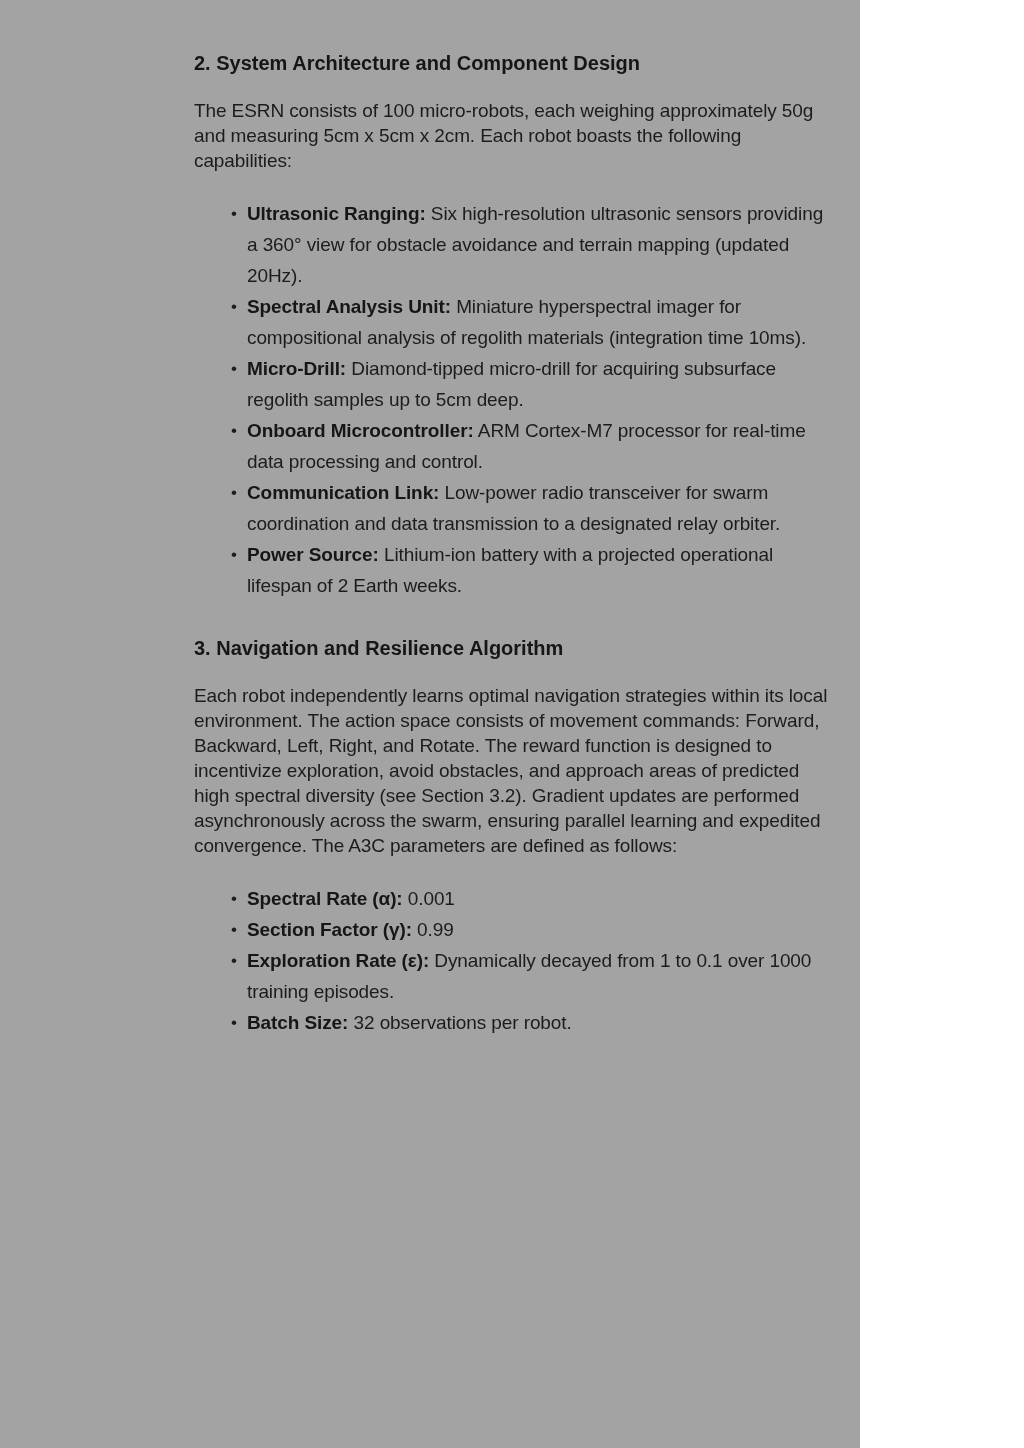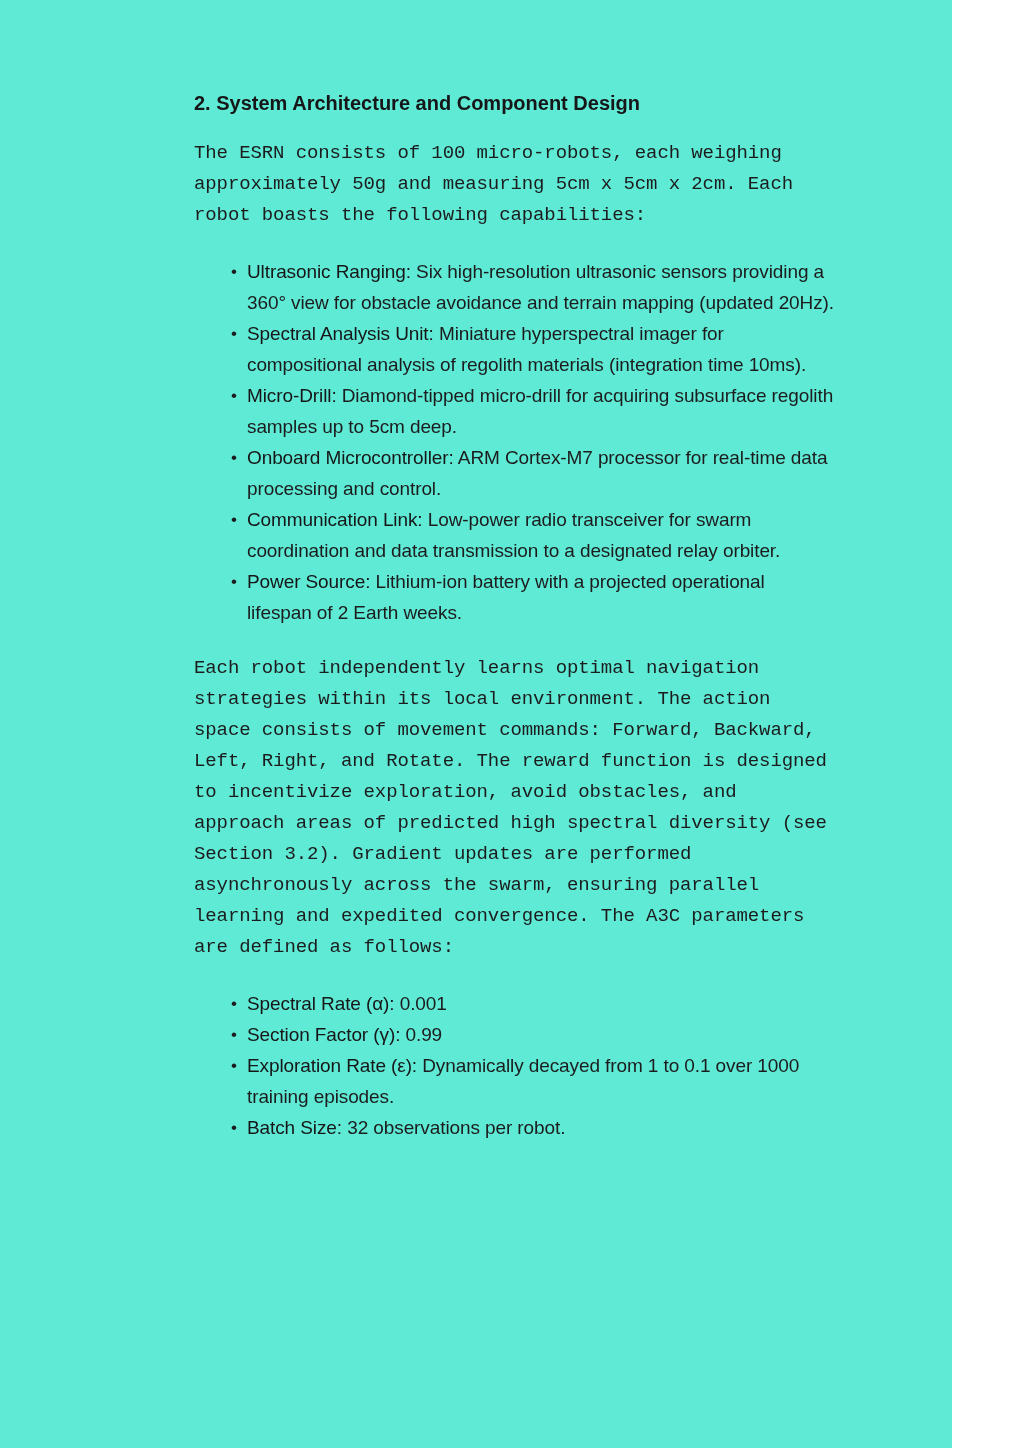--- a/index.html
+++ b/index.html
@@ -2,68 +2,67 @@
 <html><head>
 <meta charset="utf-8">
 <style>
   html, body {
     margin: 0;
     padding: 0;
     background: #ffffff;
   }
   .page {
     position: relative;
-    width: 952px;
+    width: 860px;
     min-height: 1448px;
     box-sizing: border-box;
-    background: #5eead4;
+    background: #a3a3a3;
     color: #1c1c1e;
     font-family: "Liberation Sans", sans-serif;
-    padding: 90px 190px 60px 194px;
+    padding: 50px 190px 60px 194px;
   }
   .content {
     width: 640px;
   }
   h2, h3 {
     font-size: 20px;
     line-height: 26px;
     font-weight: 700;
     margin: 34px 0 22px 0;
     color: #161618;
   }
   h2.first {
     margin-top: 0;
   }
   p {
     font-size: 19px;
-    line-height: 31px;
+    line-height: 25px;
     margin: 0 0 25px 0;
     letter-spacing: -0.1px;
-    font-family: Liberation Mono, monospace;
   }
   ul.doc-list {
     list-style: none;
     margin: 0 0 25px 0;
     padding: 0 0 0 53px;
     font-size: 19px;
     line-height: 31px;
     letter-spacing: -0.1px;
   }
   ul.doc-list li {
     position: relative;
     margin: 0;
   }
   ul.doc-list li .bullet {
     position: absolute;
     left: -16px;
     top: 0;
     font-size: 17px;
   }
   .term {
-    font-weight: 400;
+    font-weight: 700;
     color: #161618;
   }
 </style>
 </head>
 <body>
 
 <div class="page">
   <div class="content">
 
     <h2 class="first">2. System Architecture and Component Design</h2>
@@ -96,20 +95,21 @@
         <span class="term">Communication Link:</span>
         <span>Low-power radio transceiver for swarm coordination and data transmission to a designated relay orbiter.</span>
       </li>
       <li>
         <span class="bullet">•</span>
         <span class="term">Power Source:</span>
         <span>Lithium-ion battery with a projected operational lifespan of 2 Earth weeks.</span>
       </li>
     </ul>
 
+    <h2>3. Navigation and Resilience Algorithm</h2>
 
 
 
     <p>Each robot independently learns optimal navigation strategies within its local environment. The action space consists of movement commands: Forward, Backward, Left, Right, and Rotate. The reward function is designed to incentivize exploration, avoid obstacles, and approach areas of predicted high spectral diversity (see Section 3.2). Gradient updates are performed asynchronously across the swarm, ensuring parallel learning and expedited convergence. The A3C parameters are defined as follows:</p>
 
     <ul class="doc-list">
       <li>
         <span class="bullet">•</span>
         <span class="term">Spectral Rate (α):</span>
         <span>0.001</span>

